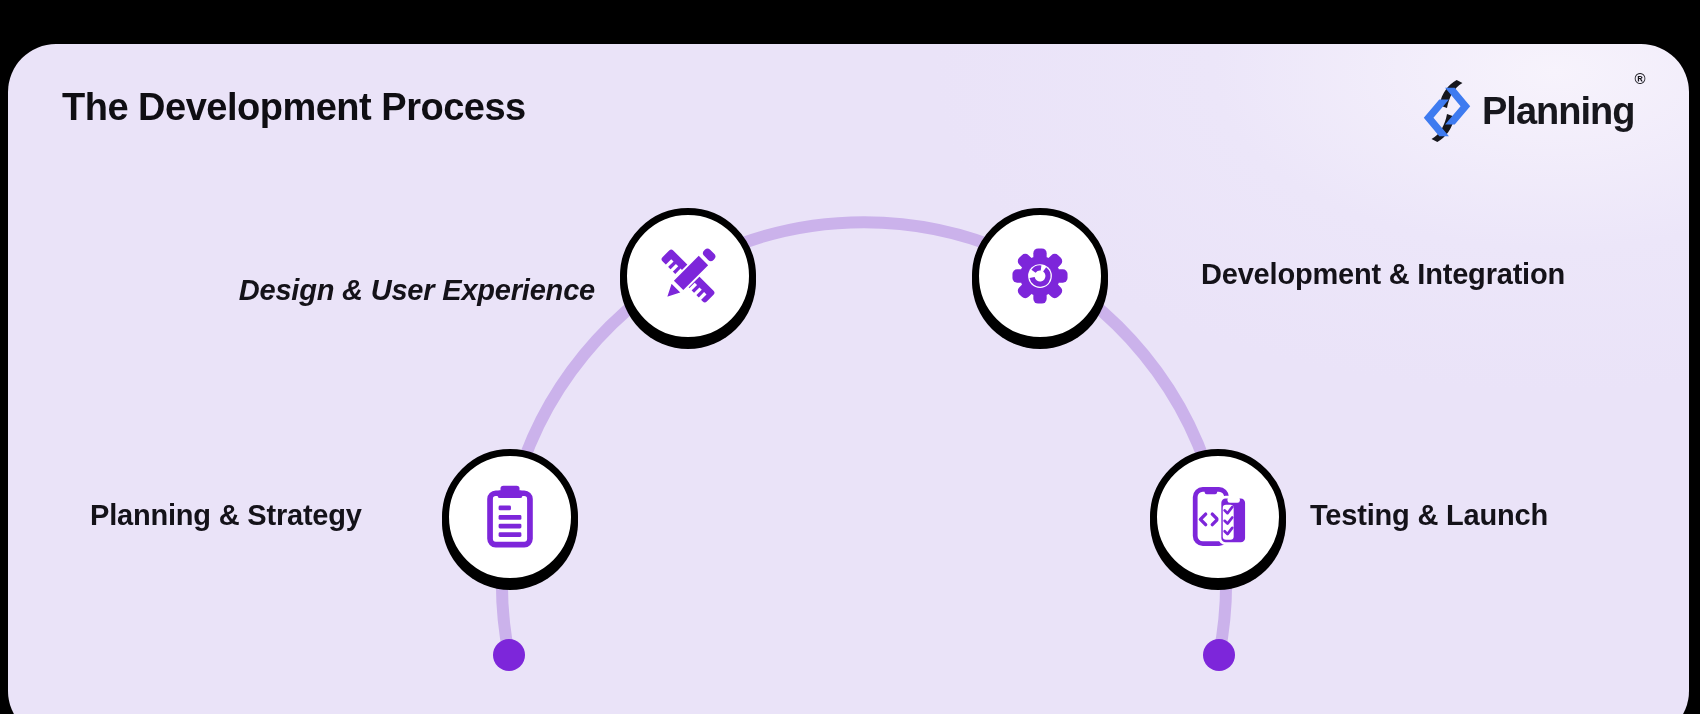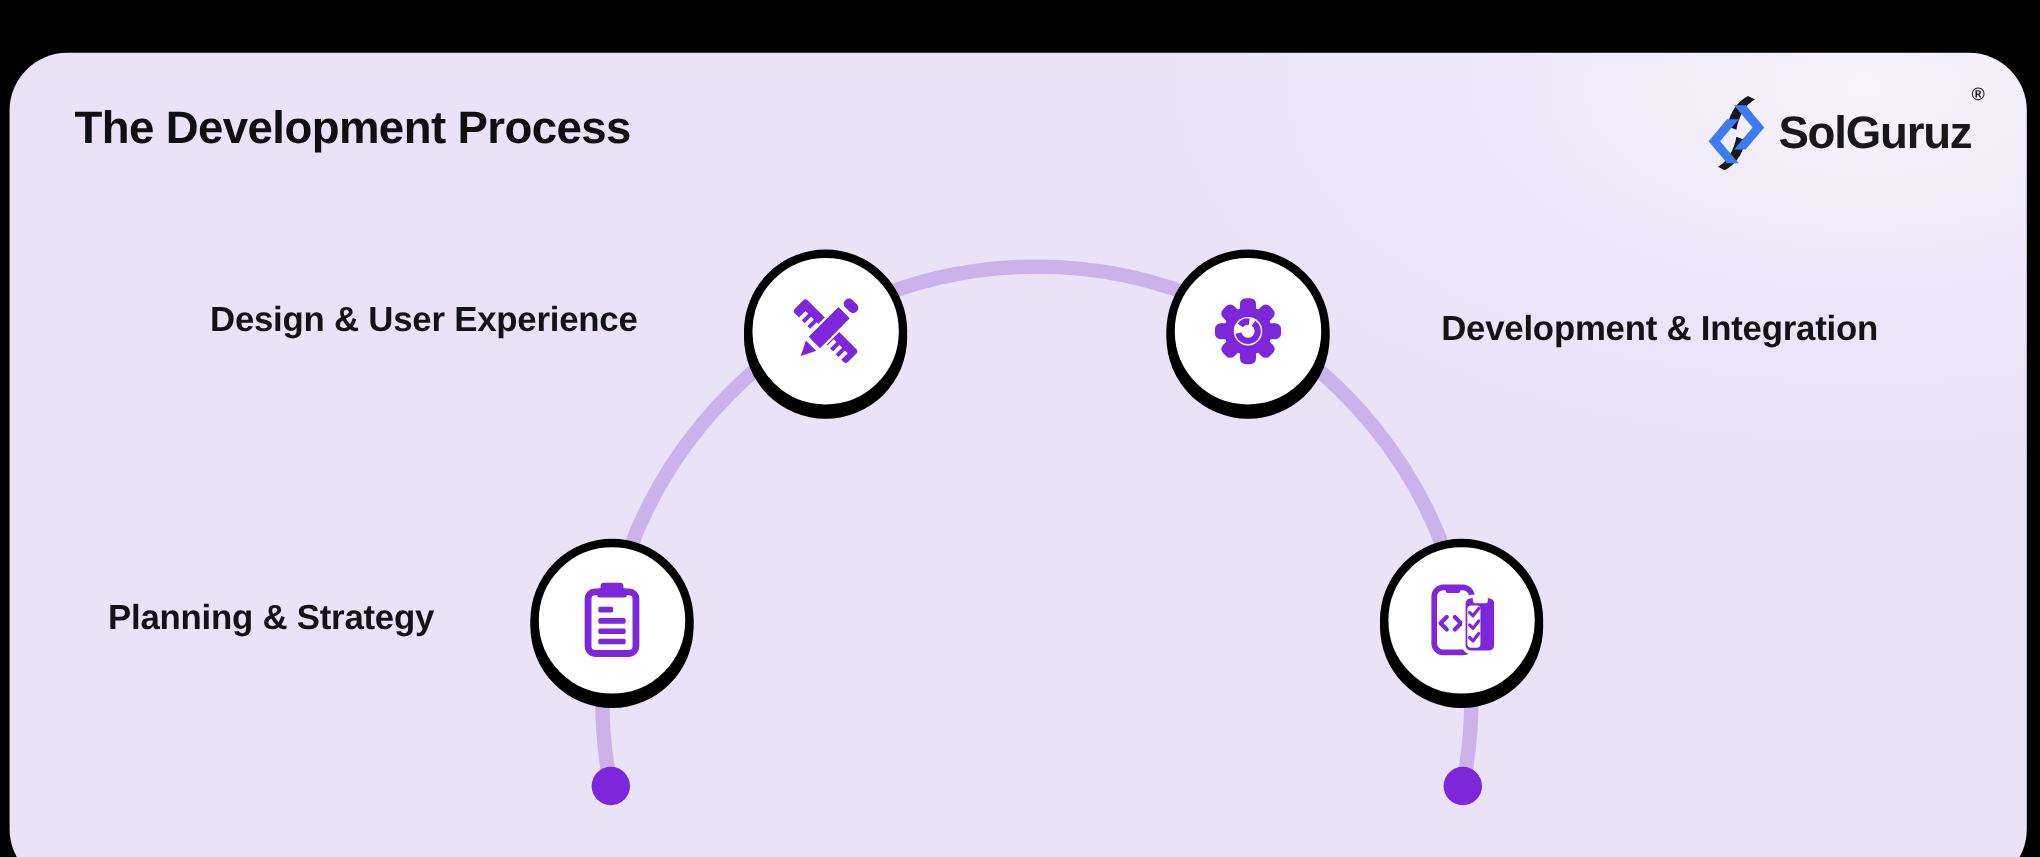--- a/index.html
+++ b/index.html
@@ -48,26 +48,27 @@
 
   <div class="title">The Development Process</div>
 
   <div class="logo">
     <svg width="58" height="62" viewBox="0 0 60 64">
       <path d="M40 0 C31 5 25 13 22 26 L30 29 C32 18 37 8 46 3 Z" fill="#17171d"></path>
       <path d="M20 64 C29 59 35 51 38 38 L30 35 C28 46 23 56 14 61 Z" fill="#17171d"></path>
       <path d="M22 20 L32 20 L16 39 L32 58 L22 58 L6 39 Z" fill="#3e7bf0"></path>
       <path d="M38 8 L28 8 L44 27 L28 46 L38 46 L54 27 Z" fill="#3e7bf0"></path>
     </svg>
-    <div class="logo-text"><span>SolGuruz</span><span class="reg">®</span></div>
+    <div class="logo-text"><span>Planning</span><span class="reg">®</span></div>
   </div>
 
   <div class="step-label" style="left:90px;  top:463px; width:320px; text-align:left;">Planning &amp; Strategy</div>
-  <div class="step-label" style="left:175px; top:215px; width:420px; text-align:left;">Design &amp; User Experience</div>
+  <div class="step-label" style="left:175px; top:238px; width:420px; text-align:right;font-style:italic;">Design &amp; User Experience</div>
   <div class="step-label" style="left:1143px; top:222px; width:480px; text-align:center;">Development &amp; Integration</div>
+  <div class="step-label" style="left:1310px; top:463px; width:330px; text-align:left;">Testing &amp; Launch</div>
 
   <div class="node" style="left:442px; top:413px;">
     <svg width="76" height="76" viewBox="0 0 80 80">
       <rect x="19" y="15" width="42" height="54" rx="6" fill="#fff" stroke="#7d26da" stroke-width="6"></rect>
       <rect x="30" y="7" width="20" height="10" rx="3" fill="#7d26da"></rect>
       <rect x="27" y="12" width="26" height="8" rx="2" fill="#7d26da"></rect>
       <rect x="28" y="28" width="13" height="5" rx="1.5" fill="#7d26da"></rect>
       <rect x="28" y="38" width="24" height="5" rx="1.5" fill="#7d26da"></rect>
       <rect x="28" y="47" width="24" height="5" rx="1.5" fill="#7d26da"></rect>
       <rect x="28" y="56" width="24" height="5" rx="1.5" fill="#7d26da"></rect>

